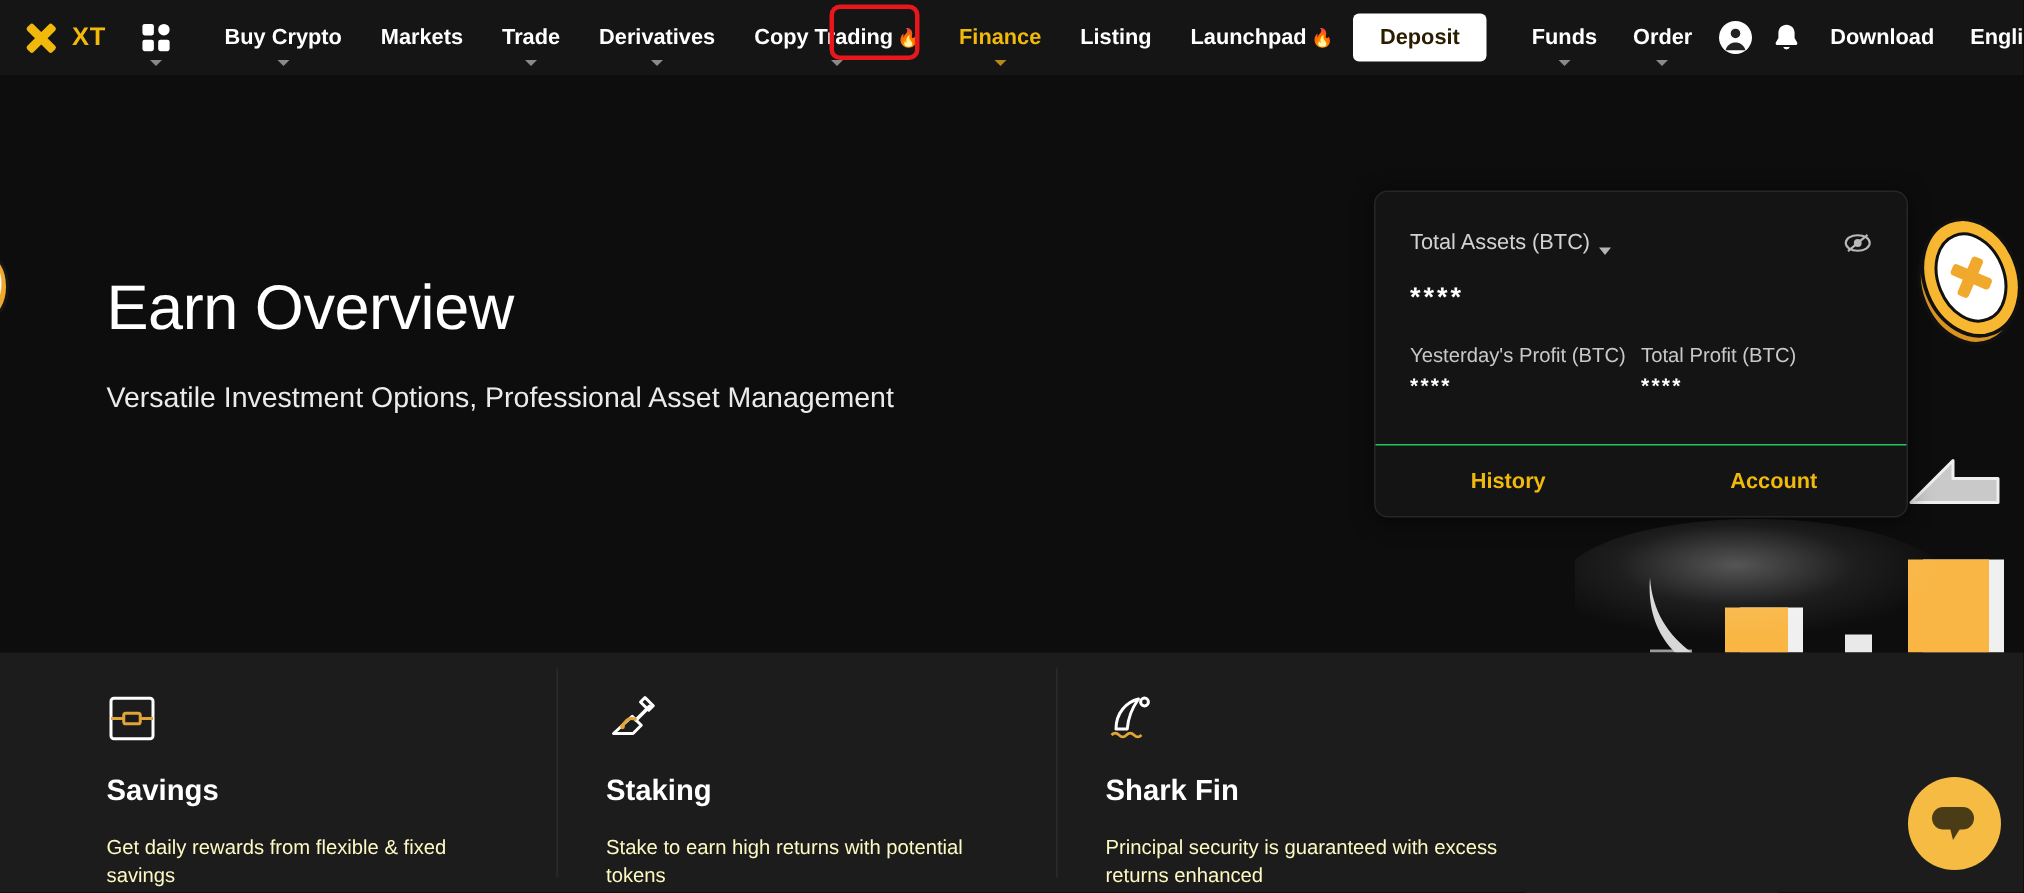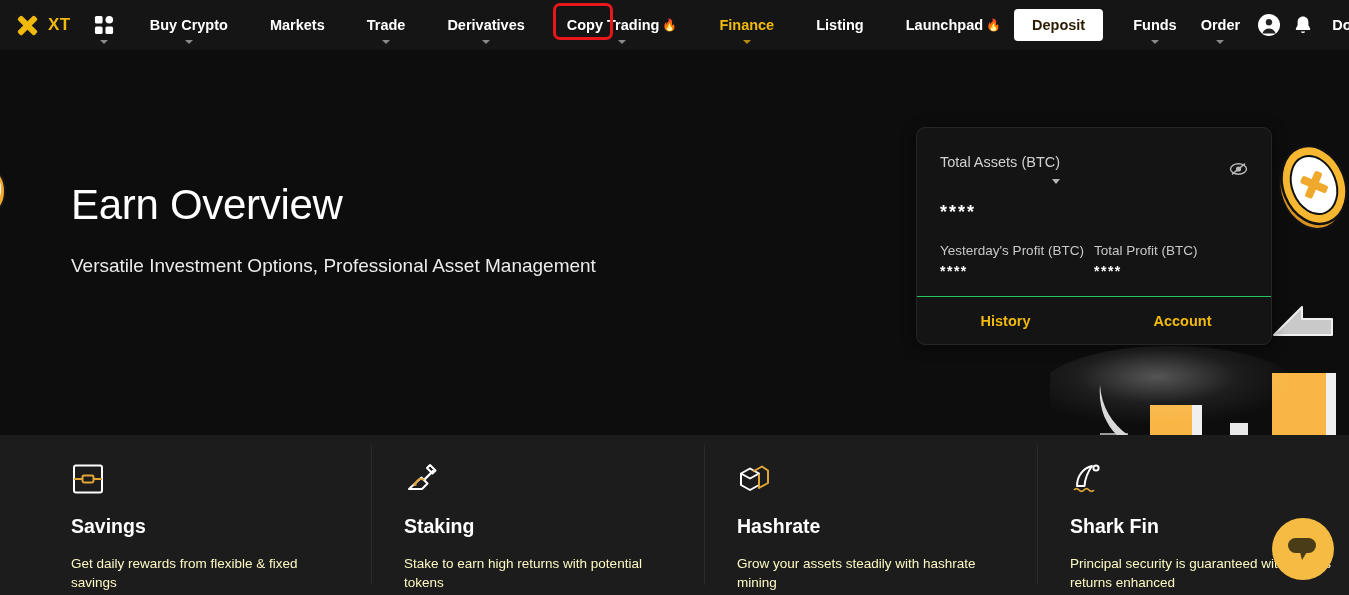--- a/index.html
+++ b/index.html
@@ -18,21 +18,21 @@
     background: #151515;
     display: flex; align-items: center;
     z-index: 40;
   }
   .nav-left { display: flex; align-items: center; height: 50px; }
   .logo-wrap { display: flex; align-items: center; padding-left: 14px; gap: 7px; }
   .logo-mark { width: 27px; height: 27px; display: block; }
   .logo-text { color: #f0b90b; font-size: 17px; font-weight: bold; letter-spacing: .5px; }
   .apps-icon { margin-left: 23px; width: 21px; height: 21px; display: flex; flex-direction: column; }
 
-  .nav-items { display: flex; align-items: center; margin-left: 22px; gap: 16px; }
+  .nav-items { display: flex; align-items: center; margin-left: 22px; gap: 0; }
   .nav-item {
     position: relative;
     color: #ffffff; font-size: 14.5px; font-weight: 600;
     padding: 0 13px; height: 50px;
     display: flex; align-items: center; white-space: nowrap;
     cursor: pointer;
   }
   .nav-item.active { color: #f0b90b; }
   .caret {
     position: absolute; left: 50%; bottom: 6px; transform: translateX(-50%);
@@ -100,21 +100,20 @@
     border: 1px solid #262626;
     border-radius: 9px;
     z-index: 20;
     box-shadow: 0 2px 14px rgba(0,0,0,.55);
   }
   .card-body { padding: 26px 23px 0 23px; }
   .card-row1 { display: flex; align-items: center; justify-content: space-between; }
   .card-label {
     color: #d2d2d2; font-size: 14.5px; display: flex; align-items: flex-end; gap: 6px;
     cursor: pointer;
-    flex-direction: column;
   }
   .chev {
     width: 0; height: 0;
     border-left: 4.5px solid transparent; border-right: 4.5px solid transparent;
     border-top: 5px solid #b5b5b5; margin-top: 3px;
   }
   .masked-big { color: #ffffff; font-size: 18px; font-weight: bold; letter-spacing: 2px; margin-top: 18px; }
   .profit-row { display: flex; margin-top: 20px; }
   .profit-col { width: 163px; }
   .profit-label { color: #c8c8c8; font-size: 13.5px; }
@@ -378,29 +377,20 @@
         <path d="M5 27 L18 27 L23.5 21.5 L17.5 15.5 L5 27 Z" fill="none" stroke="#ffffff" stroke-width="2" stroke-linejoin="round"></path>
         <path d="M20 18 L29 9" stroke="#ffffff" stroke-width="2.4" stroke-linecap="round"></path>
         <path d="M26 3 L31.5 8.5 L28.5 11.5 L23 6 Z" fill="none" stroke="#ffffff" stroke-width="2" stroke-linejoin="round"></path>
         <path d="M11 22 C13 18 16 16 19.5 17.5" fill="none" stroke="#e0a437" stroke-width="2" stroke-linecap="round"></path>
         <circle cx="11" cy="22.5" r="1.6" fill="#e0a437"></circle>
       </svg>
       <div class="feat-title">Staking</div>
       <div class="feat-desc">Stake to earn high returns with potential tokens</div>
     </div>
 
-    <div class="feature">
-      <svg class="feat-icon" viewBox="0 0 34 34">
-        <path d="M4 11.5 L13 6.5 L22 11.5 L22 23 L13 28 L4 23 Z" fill="none" stroke="#ffffff" stroke-width="2" stroke-linejoin="round"></path>
-        <path d="M4 11.5 L13 16.5 L22 11.5" fill="none" stroke="#ffffff" stroke-width="2" stroke-linejoin="round"></path>
-        <path d="M16 9.5 L25 4.5 L31 8.5 L31 21 L22 26 L22 12" fill="none" stroke="#e0a437" stroke-width="2" stroke-linejoin="round"></path>
-      </svg>
-      <div class="feat-title">Hashrate</div>
-      <div class="feat-desc">Grow your assets steadily with hashrate mining</div>
-    </div>
 
     <div class="feature">
       <svg class="feat-icon" viewBox="0 0 34 34">
         <path d="M7 24 C7 13 14 6 22 4 C17 11 15 17 14.5 24 Z" fill="none" stroke="#ffffff" stroke-width="2" stroke-linejoin="round"></path>
         <circle cx="26" cy="6" r="2.6" fill="none" stroke="#ffffff" stroke-width="2"></circle>
         <path d="M4 28 q2.5 -2.6 5 0 t5 0 t5 0 t5 0" fill="none" stroke="#e0a437" stroke-width="1.8"></path>
       </svg>
       <div class="feat-title">Shark Fin</div>
       <div class="feat-desc">Principal security is guaranteed with excess returns enhanced</div>
     </div>

